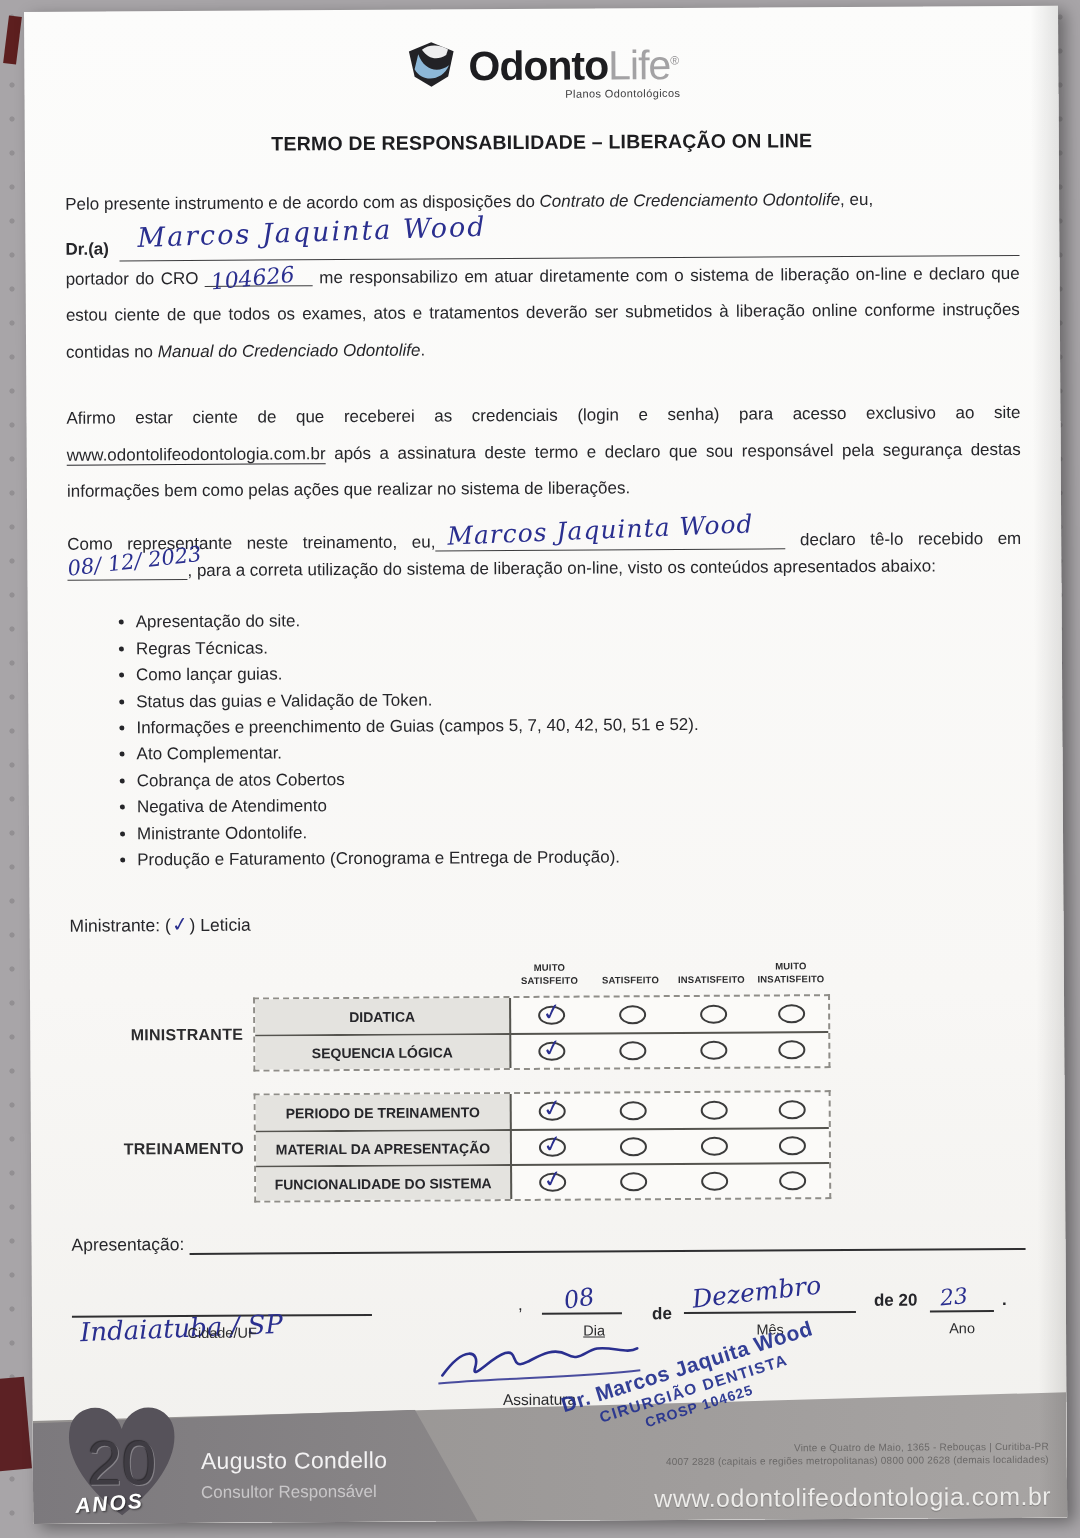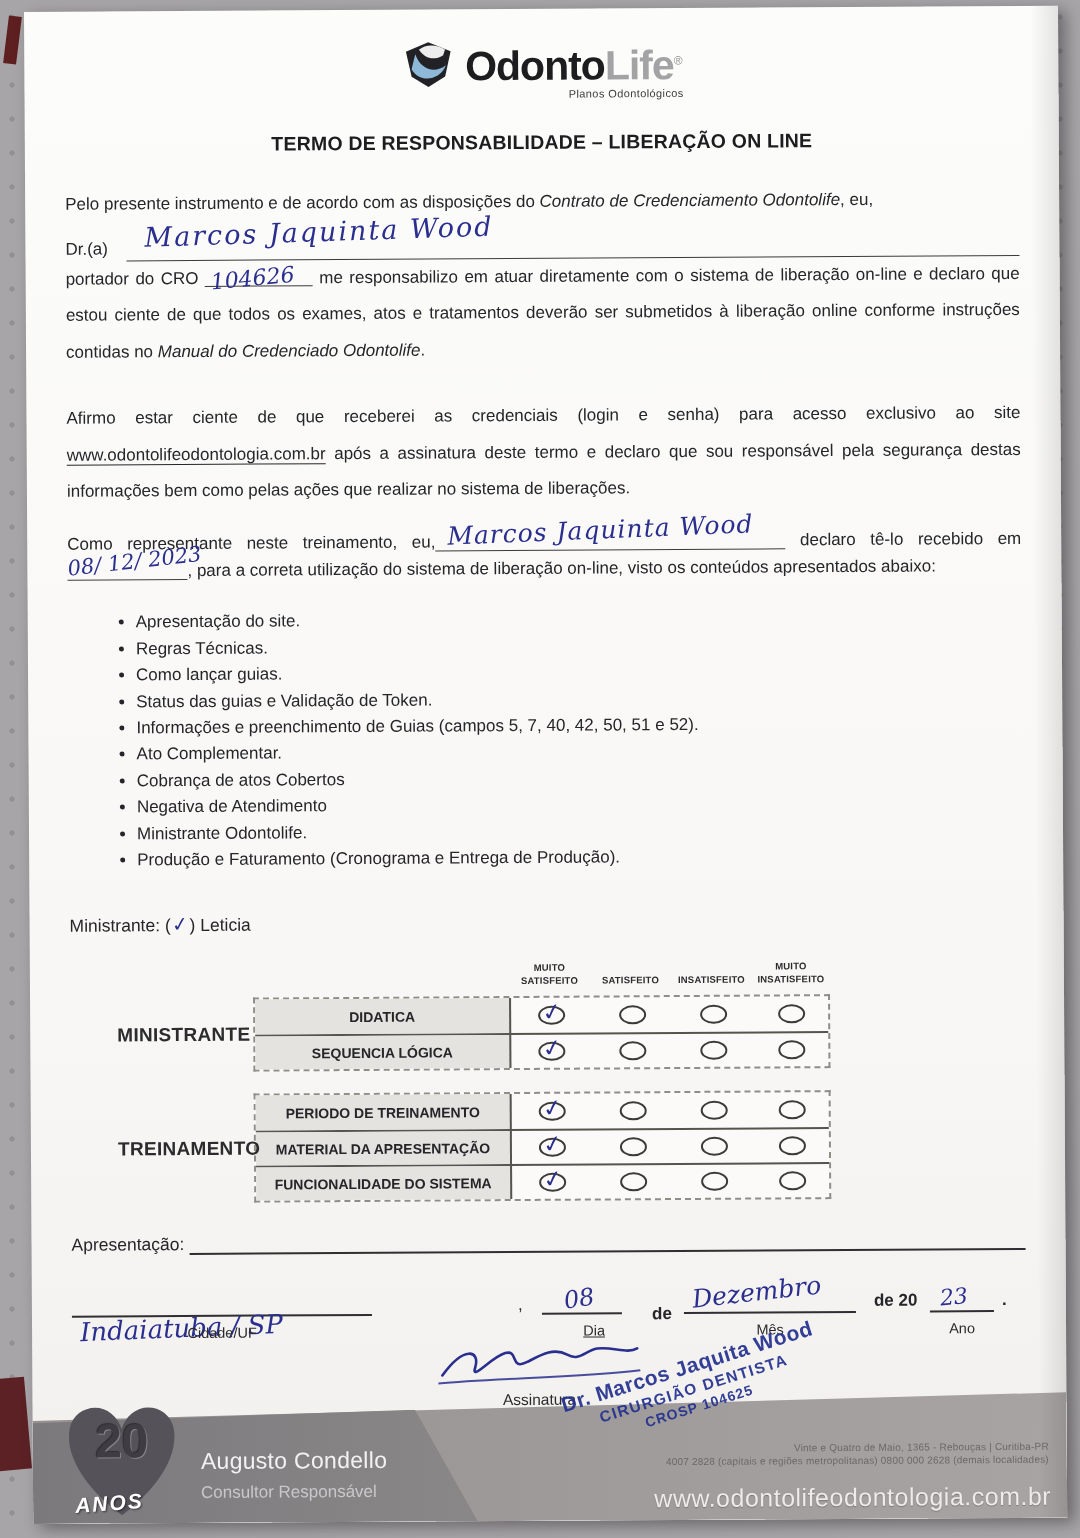--- a/index.html
+++ b/index.html
@@ -20,38 +20,38 @@
   .page::after { content:""; position:absolute; top:0; right:0; bottom:0; width:28px;
           background:linear-gradient(90deg, rgba(0,0,0,0), rgba(0,0,0,.10)); pointer-events:none; }
 
   .content { padding:20px 40px 0; }
 
   
   .logo-row { display:flex; justify-content:center; align-items:center; height:74px; }
   .logo-icon { margin-right:10px; }
   .logo-text { position:relative; font-size:41px; letter-spacing:-1px; line-height:1; }
   .brand-bold { font-weight:bold; color:#1d1d20;margin-top:36px; }
-  .brand-light { font-weight:700; color:#a3a2a4; }
+  .brand-light { font-weight:400; color:#a3a2a4; }
   .brand-reg { font-size:12px; color:#8f8e90; vertical-align:super; }
   .logo-tagline { position:absolute; right:-2px; bottom:-13px; font-size:11px; color:#3c3c3e; letter-spacing:.4px; }
 
   .doc-title { text-align:center; font-size:19.5px; font-weight:bold; letter-spacing:.2px; margin-top:28px; color:#1d1d20; }
 
   .para { font-size:17px; text-align:justify; }
   .lh-wide { line-height:2.15; }
   .lh-tight { line-height:1.6; }
   .mt30 { margin-top:30px; }
   .mt20 { margin-top:20px; }
   i { font-style:italic; }
 
   .blank { position:relative; display:inline-block; border-bottom:1.6px solid #3b3b3d; }
   .ink { position:absolute; color:#2a2f8f; font-family:"DejaVu Serif",serif; font-style:italic; white-space:nowrap; }
 
   .dr-line { display:flex; align-items:flex-end; font-size:17px; margin-top:2px; height:36px; }
-  .dr-label { margin-right:18px; padding-bottom:2px; }
+  .dr-label { margin-right:11px; padding-bottom:2px;font-weight:bold; }
   .dr-blank { flex:1; height:30px; }
   .ink.dr-name { font-size:27px; left:18px; top:-14px; transform:rotate(-1.5deg); letter-spacing:2px; }
 
   .cro-blank { width:108px; height:20px; margin-bottom:-3px; }
   .ink.cro-num { font-size:22px; left:6px; top:-12px; transform:rotate(-5deg); }
 
   .link-u { text-decoration:underline; text-underline-offset:4px; }
 
   .name-blank { width:350px; height:22px; margin-bottom:-4px; }
   .ink.rep-name { font-size:25px; left:12px; top:-18px; transform:rotate(-2deg); letter-spacing:1px; }
@@ -65,21 +65,21 @@
   .m-check { display:inline-block; color:#2a2f8f; font-family:"DejaVu Serif",serif; font-size:20px; transform:rotate(-8deg); margin:0 1px; }
 
   
   .rating { margin-top:28px; }
   .rating-head { margin-left:183px; width:577px; display:grid; grid-template-columns:256px 81px 81px 81px 78px; margin-bottom:9px; }
   .hcol { display:flex; flex-direction:column; justify-content:flex-end; text-align:center;
           font-size:9.5px; font-weight:bold; letter-spacing:.2px; line-height:1.35; color:#2b2b2d; }
   .rating-group { position:relative; margin-left:183px; width:577px; border:2px dashed #8f8d88; background:#fbfaf8; }
   .rating-group + .rating-group { margin-top:22px; }
   .group-side-label { position:absolute; left:-138px; top:50%; transform:translateY(-50%);
-          width:126px; text-align:center; font-size:19px; font-weight:bold; letter-spacing:.3px; color:#2c2c2e; }
+          width:126px; text-align:right; font-size:16px; font-weight:bold; letter-spacing:.3px; color:#2c2c2e; }
   .r-row { display:grid; grid-template-columns:256px 81px 81px 81px 74px; align-items:center; min-height:35px; }
   .r-row + .r-row { border-top:2px solid #55544f; }
   .r-label { background:#e4e3df; border-right:2px solid #55544f; font-weight:bold; font-size:14px;
           text-align:center; padding:8px 2px; align-self:stretch; display:flex; align-items:center; justify-content:center; }
   .r-cell { text-align:center; }
   .circ { position:relative; display:inline-block; width:27px; height:19px; border:2px solid #3b3b3b; border-radius:50%; vertical-align:middle; }
   .tick { position:absolute; left:2px; top:-9px; font-size:23px; color:#2a2f8f; font-family:"DejaVu Serif",serif; transform:rotate(-10deg); }
 
   
   .obs-row { position:absolute; left:40px; right:40px; top:1222px; display:flex; align-items:flex-end; font-size:17.5px; }
@@ -116,21 +116,21 @@
   .stamp .l3 { font-size:14px; font-weight:bold; letter-spacing:1px; margin-top:1px; }
 
   
   .banner { position:absolute; left:0; right:0; bottom:0; height:132px; }
   .banner-bg { position:absolute; inset:0; background:linear-gradient(90deg,#94918f 0%,#9e9b9a 55%,#a7a4a3 100%);
                clip-path:polygon(0 22%, 100% 5%, 100% 100%, 0 100%); }
   .banner-ribbon { position:absolute; left:0; bottom:0; width:478px; height:112px;
                background:linear-gradient(90deg,#7c797d 0%,#8b8889 100%);
                clip-path:polygon(0 10%, 80% 0, 93% 100%, 0 100%); }
   .years-badge { position:absolute; left:28px; bottom:4px; width:122px; height:118px; z-index:3; }
-  .years-num { position:absolute; left:50%; top:12px; transform:translateX(-50%); font-size:48px; font-weight:bold;
+  .years-num { position:absolute; left:50%; top:26px; transform:translateX(-50%); font-size:62px; font-weight:normal;
                color:#3f3c43; text-shadow:1px 1px 0 rgba(255,255,255,.28), -1px -1px 1px rgba(0,0,0,.45); }
   .years-word { position:absolute; left:14px; bottom:4px; color:#ffffff; font-weight:bold; font-style:italic;
                font-size:21px; letter-spacing:2px; transform:rotate(-4deg); text-shadow:1px 1px 2px rgba(0,0,0,.55); }
   .consultant-name { position:absolute; left:168px; bottom:48px; font-size:23px; color:#f3f2f3; letter-spacing:.3px; z-index:3; }
   .consultant-role { position:absolute; left:168px; bottom:20px; font-size:17px; color:#c9c7c9; z-index:3; }
   .addr { position:absolute; right:18px; text-align:right; font-size:10px; color:#6b6968; z-index:2; letter-spacing:.2px; }
   .addr1 { bottom:66px; }
   .addr2 { bottom:53px; }
   .website { position:absolute; right:16px; bottom:7px; font-size:25px; color:#edecea; letter-spacing:.5px;
              text-shadow:0 1px 1px rgba(0,0,0,.25); z-index:3; }

